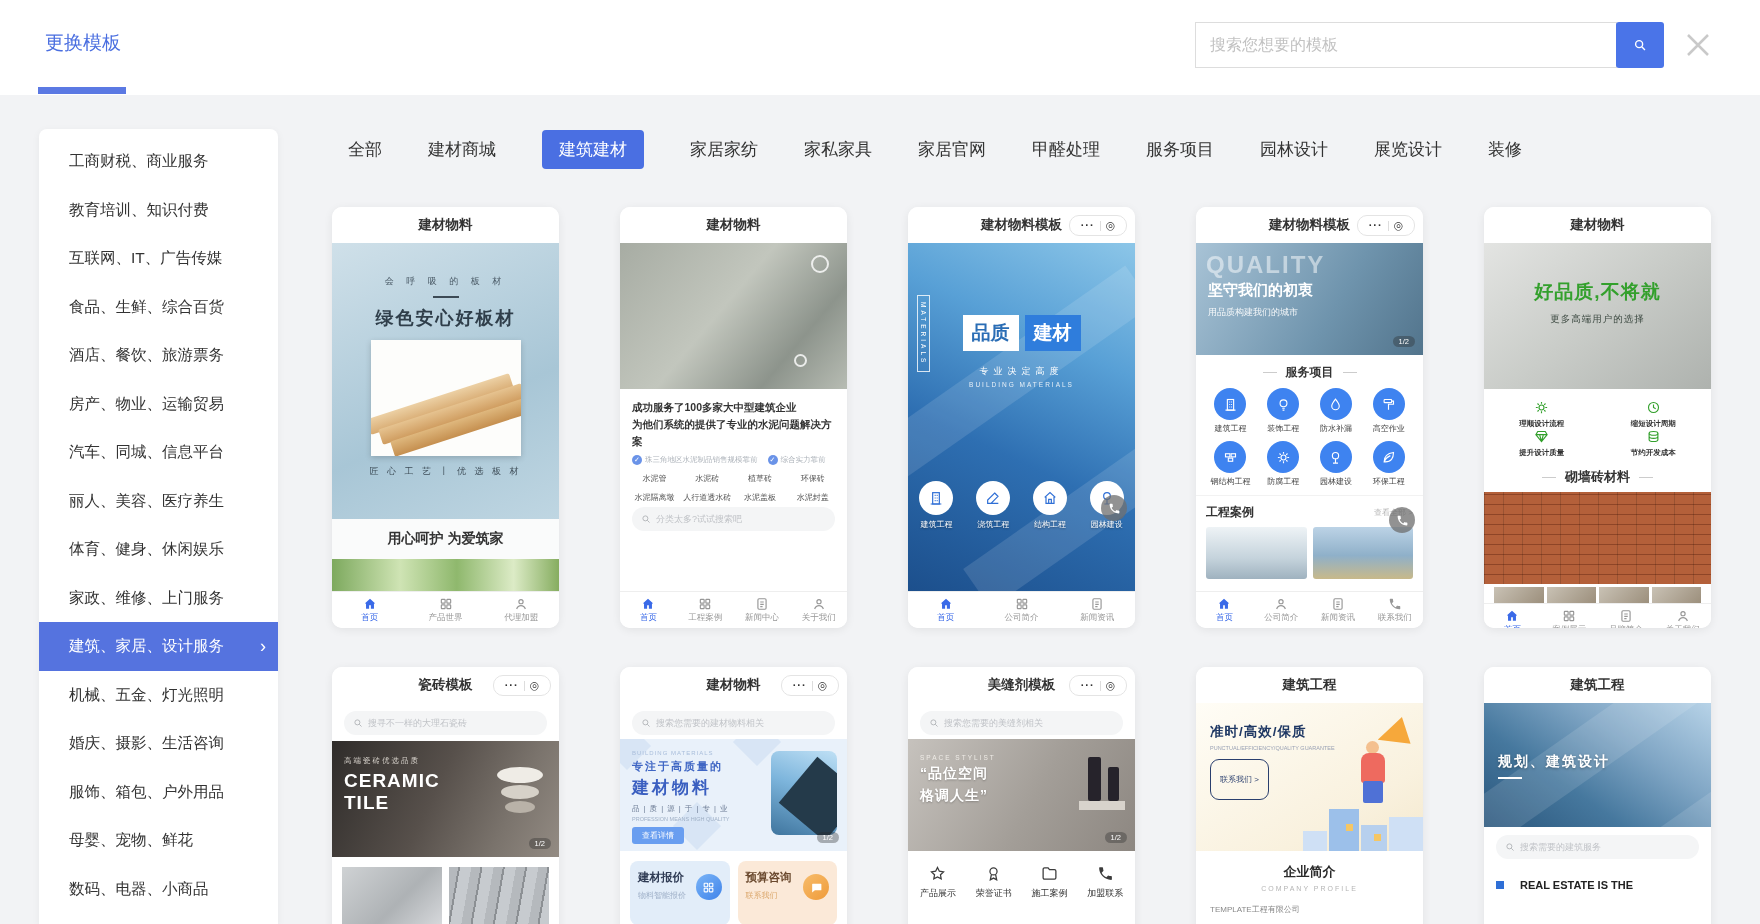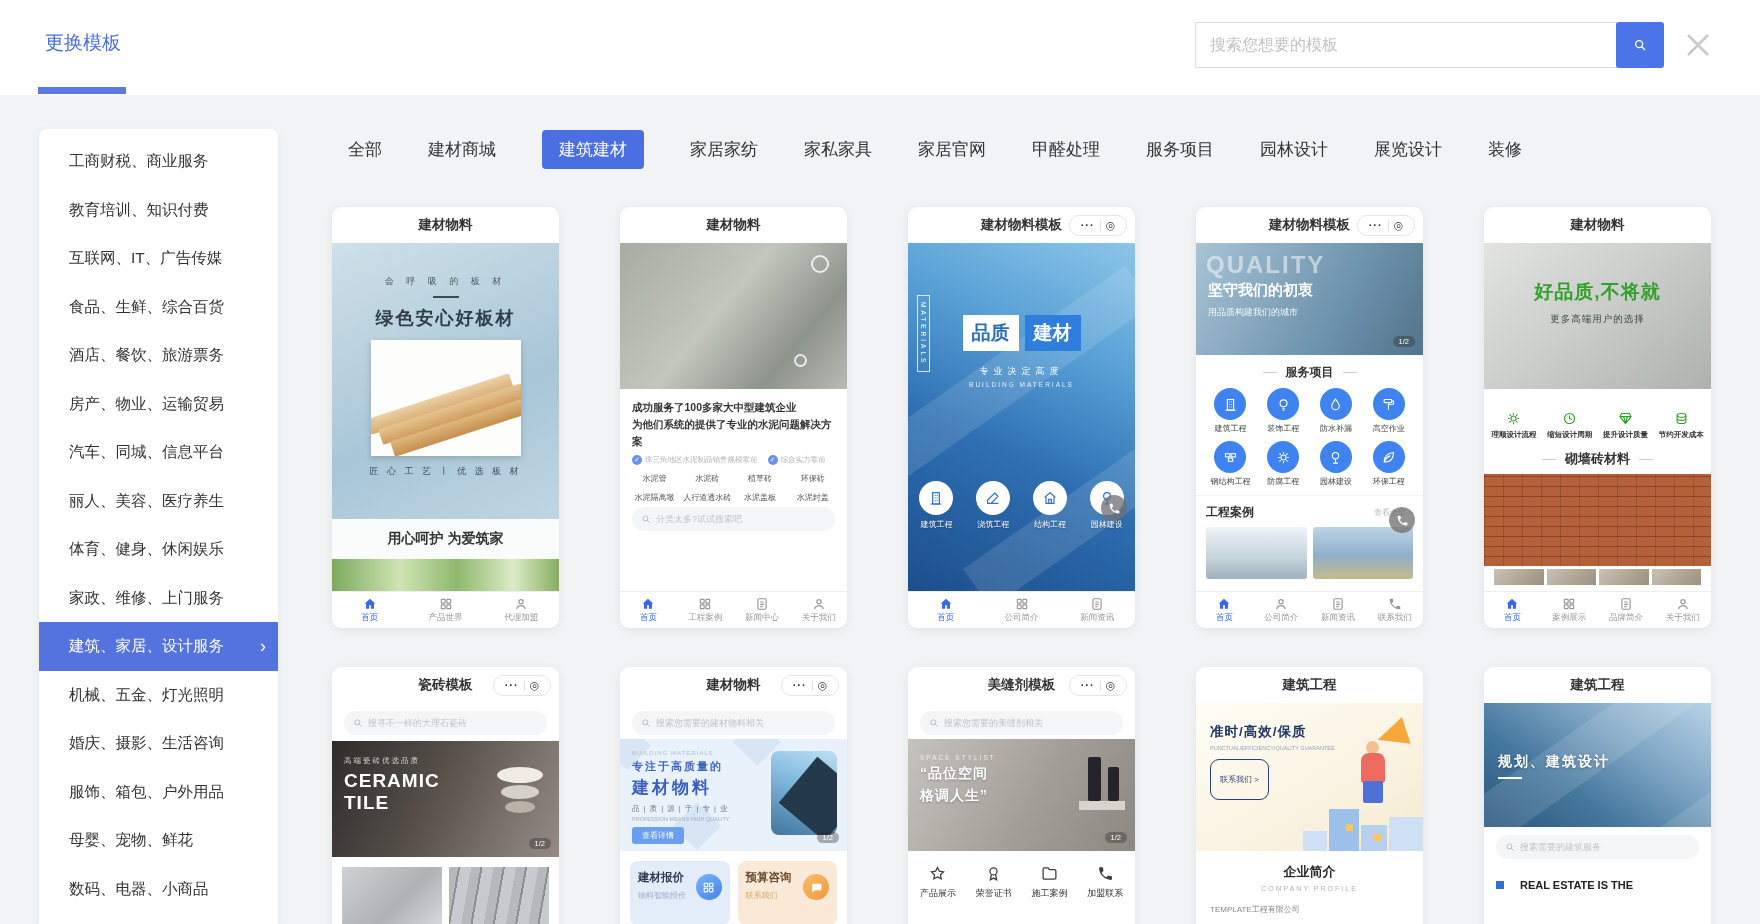--- a/index.html
+++ b/index.html
@@ -97,21 +97,21 @@
   .c4-case-h .t{font-size:12px;font-weight:700;color:#333;}
   .c4-case-h .m{font-size:8px;color:#b5b5b5;}
   .c4-photos{display:flex;gap:6px;padding:0 10px;}
   .ph{flex:1;height:52px;border-radius:3px;}
   .ph1{background:linear-gradient(180deg,#eef3f6,#c5d3dc 60%,#9fb2bf);}
   .ph2{background:linear-gradient(180deg,#bcd3e6,#8fb0c9 55%,#c8b98a);}
   
   .c5-hero{height:146px;min-height:146px;background:linear-gradient(140deg,#e3e4e2,#c9ccc8 50%,#aeb2ae),repeating-linear-gradient(90deg,rgba(0,0,0,.04) 0 1px,transparent 1px 22px);text-align:center;padding-top:36px;box-sizing:border-box;}
   .c5-g{font-size:19px;font-weight:800;color:#33a02c;letter-spacing:1px;}
   .c5-s{font-size:9.5px;color:#3d4a42;margin-top:8px;letter-spacing:1px;}
-  .c5-feat{display:grid;grid-template-columns:repeat(4,1fr);text-align:center;padding:22px 2px 6px;font-size:7.5px;font-weight:700;color:#333;}
+  .c5-feat{display:grid;grid-template-columns:repeat(2,1fr);text-align:center;padding:11px 2px 6px;font-size:7.5px;font-weight:700;color:#333;}
   .c5-feat .gic{color:#33a02c;font-size:15px;display:block;margin:0 auto 3px;height:16px;}
   .c5-st{font-size:13px;font-weight:700;color:#333;margin:4px 0 6px;}
   .c5-brick{height:92px;min-height:92px;background:repeating-linear-gradient(90deg,rgba(0,0,0,.15) 0 1px,transparent 1px 19px),repeating-linear-gradient(0deg,#b4603a 0 9px,#8e4527 9px 10px);}
   .c5-strip{height:16px;min-height:16px;display:flex;gap:3px;padding:3px 10px 0;}
   .c5-strip i{flex:1;background:linear-gradient(135deg,#c9c2b5,#9c8f7c);}
   
   .c6-hero{height:116px;min-height:116px;margin-top:2px;background:linear-gradient(115deg,#2f2c2a,#57504b 45%,#7a736c 75%,#938b83);position:relative;color:#fff;padding:15px 12px;box-sizing:border-box;overflow:hidden;}
   .c6-tag{font-size:7.5px;letter-spacing:2px;color:#d9d4cd;}
   .c6-l{font-size:19px;font-weight:800;letter-spacing:1px;line-height:1.15;margin-top:4px;}
   .stone{position:absolute;border-radius:50%;}

